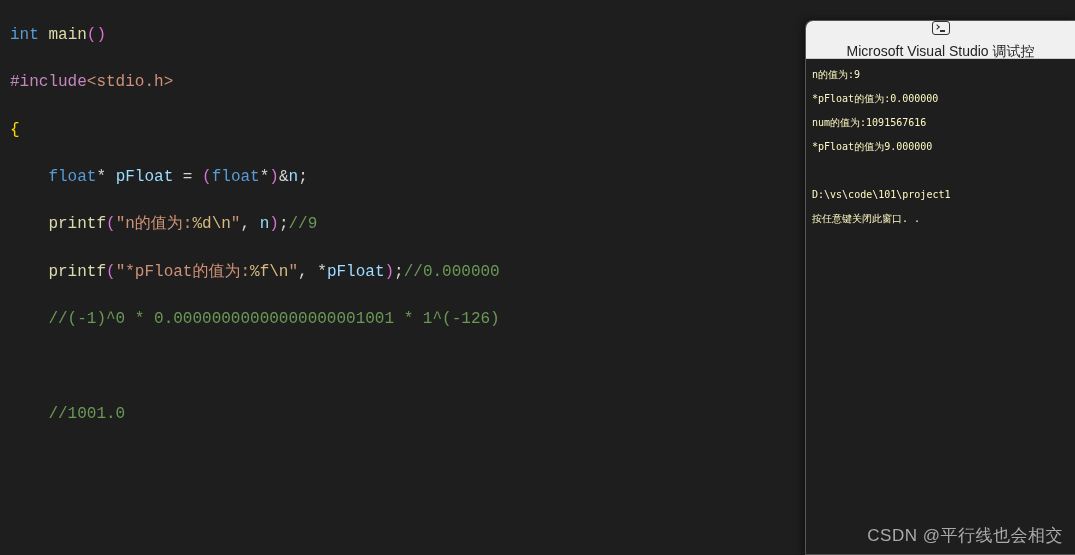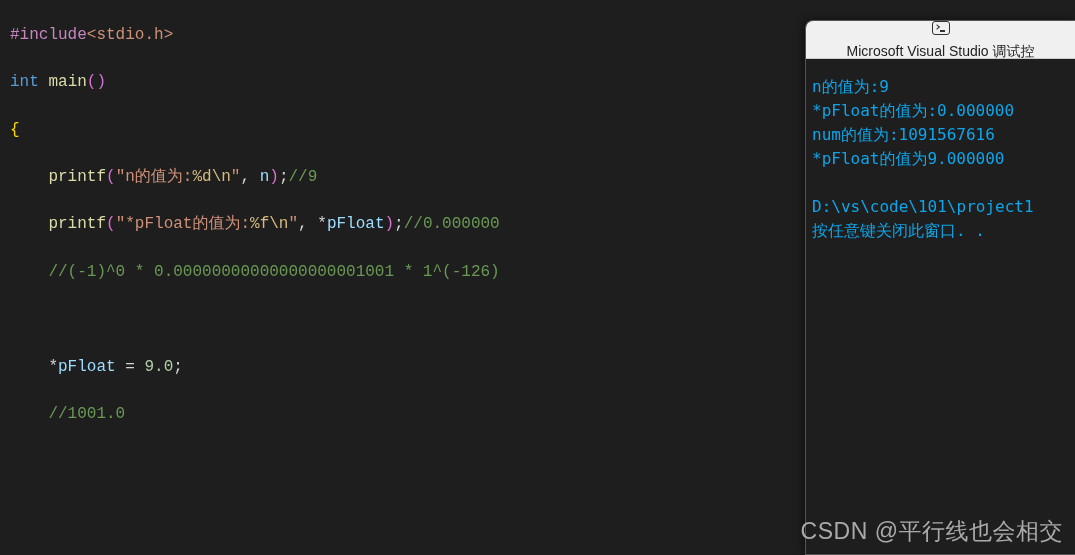--- a/index.html
+++ b/index.html
@@ -98,51 +98,51 @@
       background: #333;
     }
     .console-title {
       color: #222;
       font-size: 14px;
       font-family: 'Microsoft YaHei', sans-serif;
       white-space: nowrap;
       overflow: hidden;
     }
     .console-body {
-      padding: 16px 6px;
-      color: #0ea5e9;
-      font-size: 16px;
+      padding: 4px 6px;
+      color: #fef9c3;
+      font-size: 10px;
       line-height: 24px;
       font-family: 'NSimSun', 'SimSun', Consolas, monospace;
       white-space: pre;
     }
     .watermark {
       position: absolute;
       right: 12px;
       bottom: 8px;
       color: #aaa;
-      font-size: 23px;
+      font-size: 17px;
       font-family: 'Microsoft YaHei', sans-serif;
       letter-spacing: 0.5px;
     }
   </style>
 </head>
 <body>
 
 <div class="gutter-stub"></div>
 
 <div class="editor">
+<span class="line"><span class="type">int</span> <span class="func">main</span><span class="paren1">()</span></span>
 <span class="line"><span class="preproc">#include</span><span class="include-path">&lt;stdio.h&gt;</span></span>
-<span class="line"><span class="type">int</span> <span class="func">main</span><span class="paren1">()</span></span>
 <span class="line"><span class="brace">{</span></span>
+<span class="line">    <span class="type">float</span><span class="op">*</span> <span class="var">pFloat</span> <span class="op">=</span> <span class="paren1">(</span><span class="type">float</span><span class="op">*</span><span class="paren1">)</span><span class="op">&amp;</span><span class="var">n</span><span class="punct">;</span></span>
 <span class="line">    <span class="func">printf</span><span class="paren1">(</span><span class="string">"n的值为:</span><span class="escape">%d\n</span><span class="string">"</span><span class="punct">, </span><span class="var">n</span><span class="paren1">)</span><span class="punct">;</span><span class="comment">//9</span></span>
 <span class="line">    <span class="func">printf</span><span class="paren1">(</span><span class="string">"*pFloat的值为:</span><span class="escape">%f\n</span><span class="string">"</span><span class="punct">, *</span><span class="var">pFloat</span><span class="paren1">)</span><span class="punct">;</span><span class="comment">//0.000000</span></span>
 <span class="line">    <span class="comment">//(-1)^0 * 0.00000000000000000001001 * 1^(-126)</span></span>
 <span class="line"> </span>
-<span class="line">    <span class="op">*</span><span class="var">pFloat</span> <span class="op">=</span> <span class="num">9.0</span><span class="punct">;</span></span>
 <span class="line">    <span class="comment">//1001.0</span></span>
 
 
 
 
 
 
 
 
 

